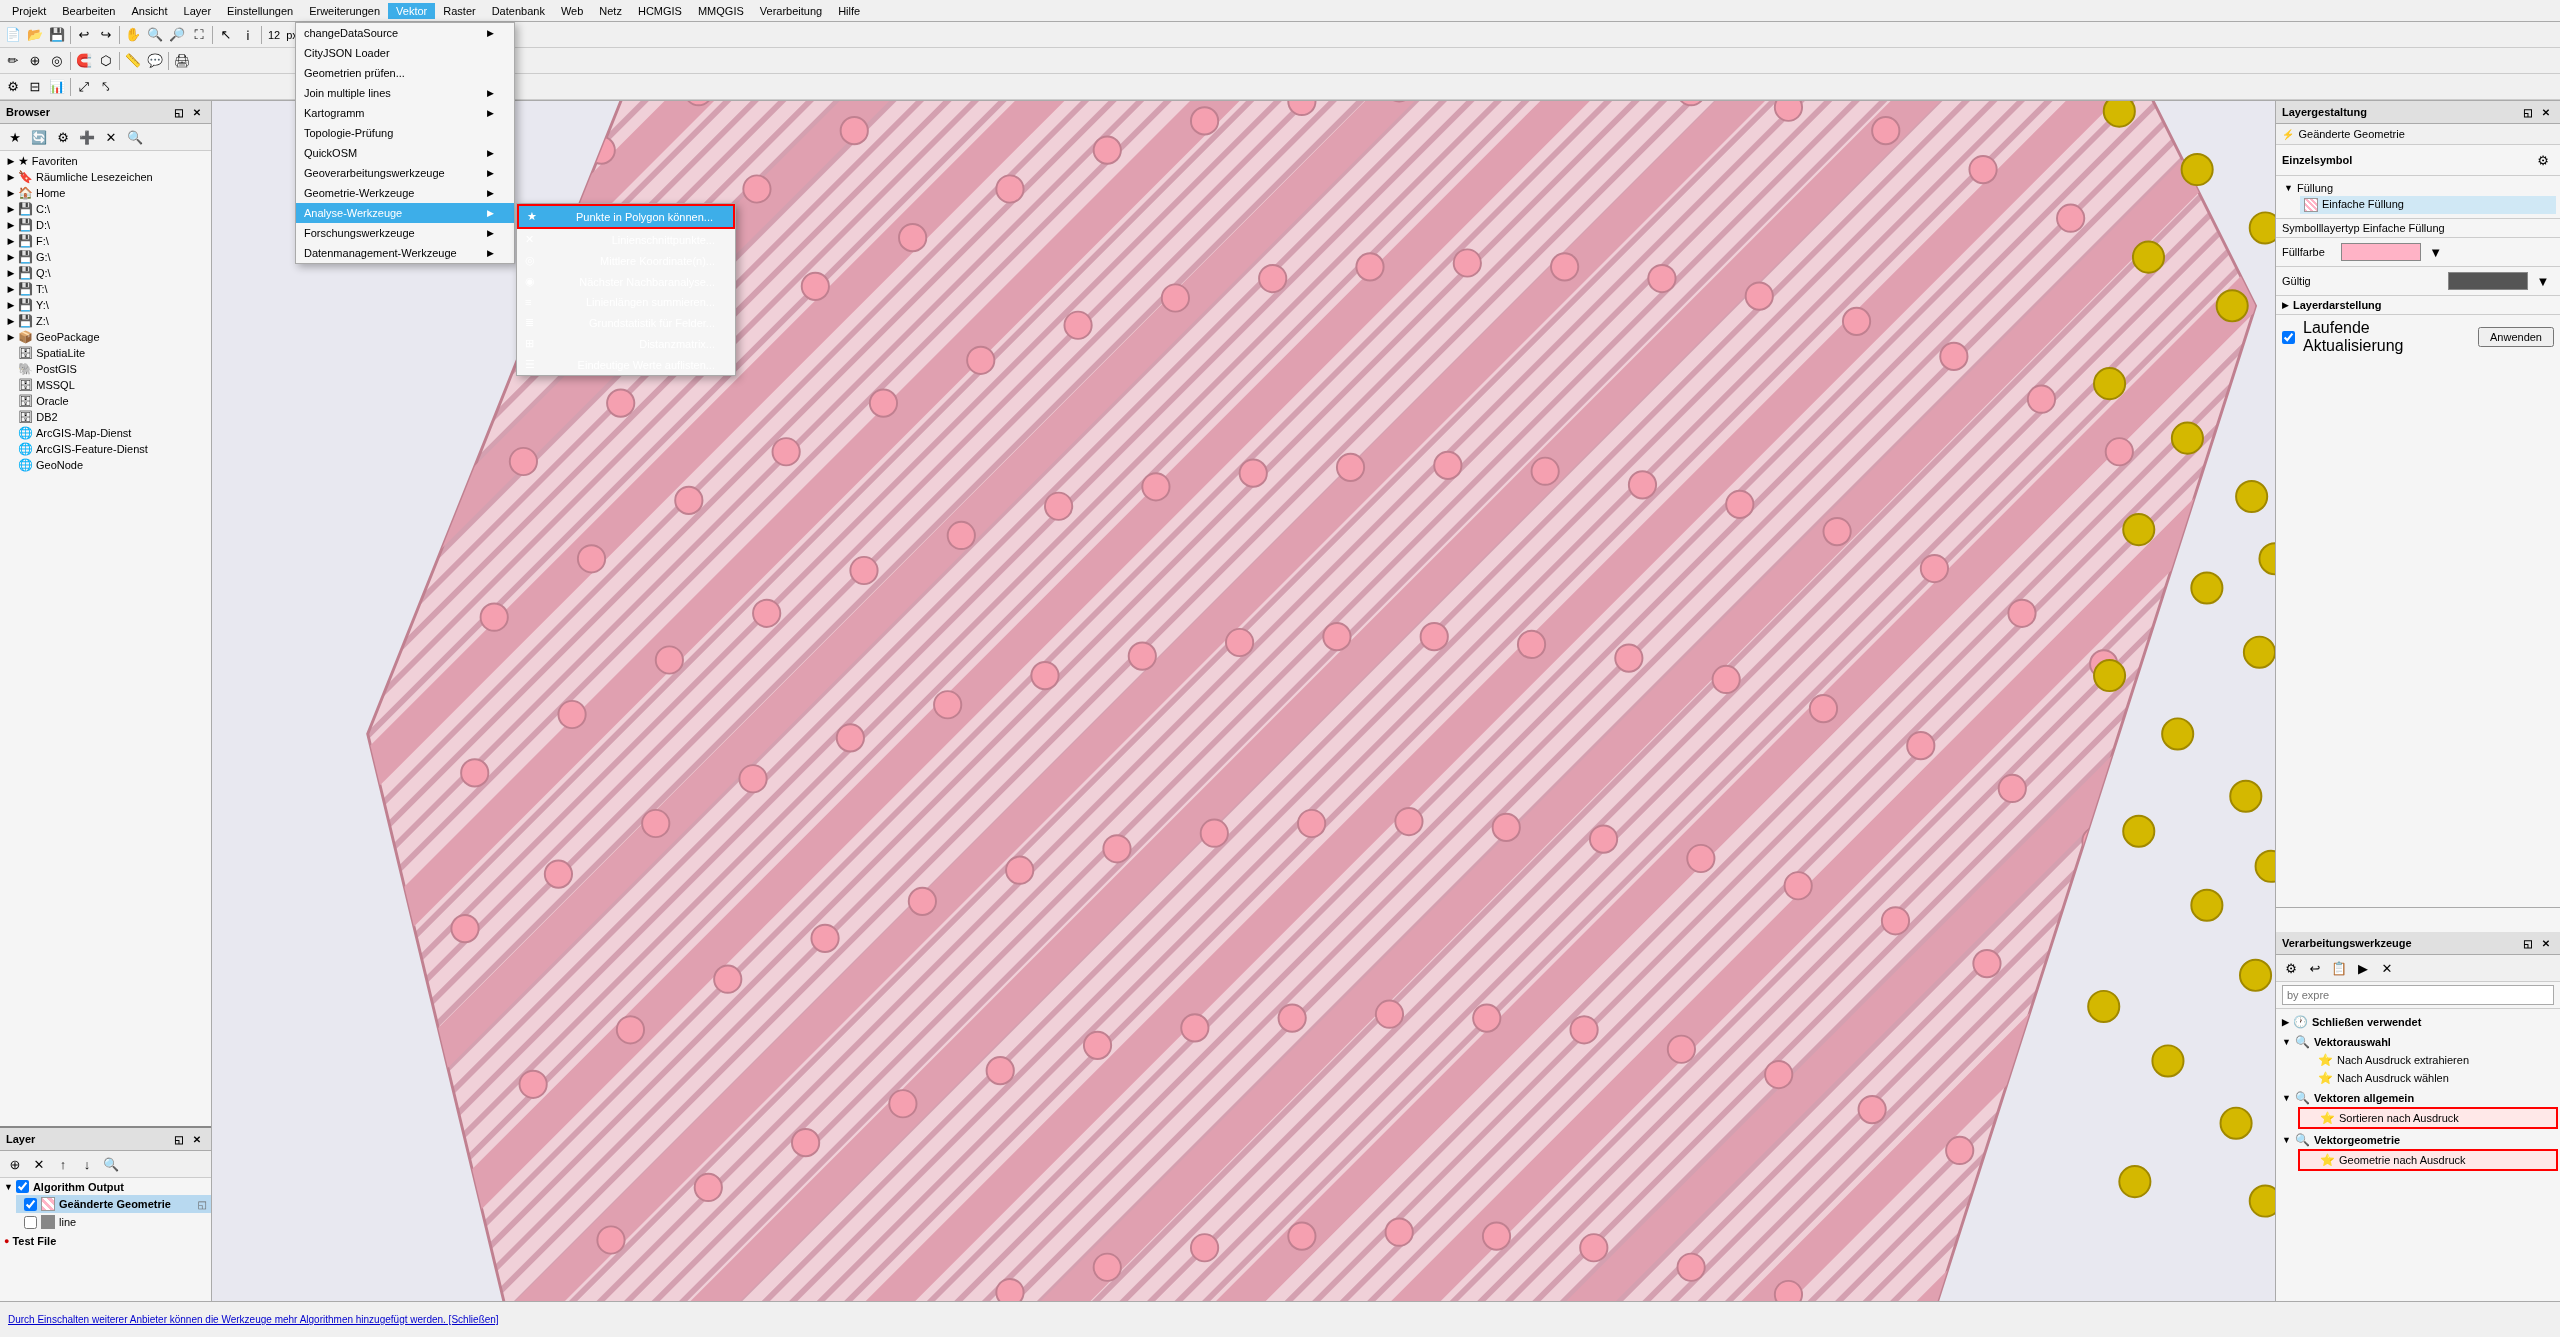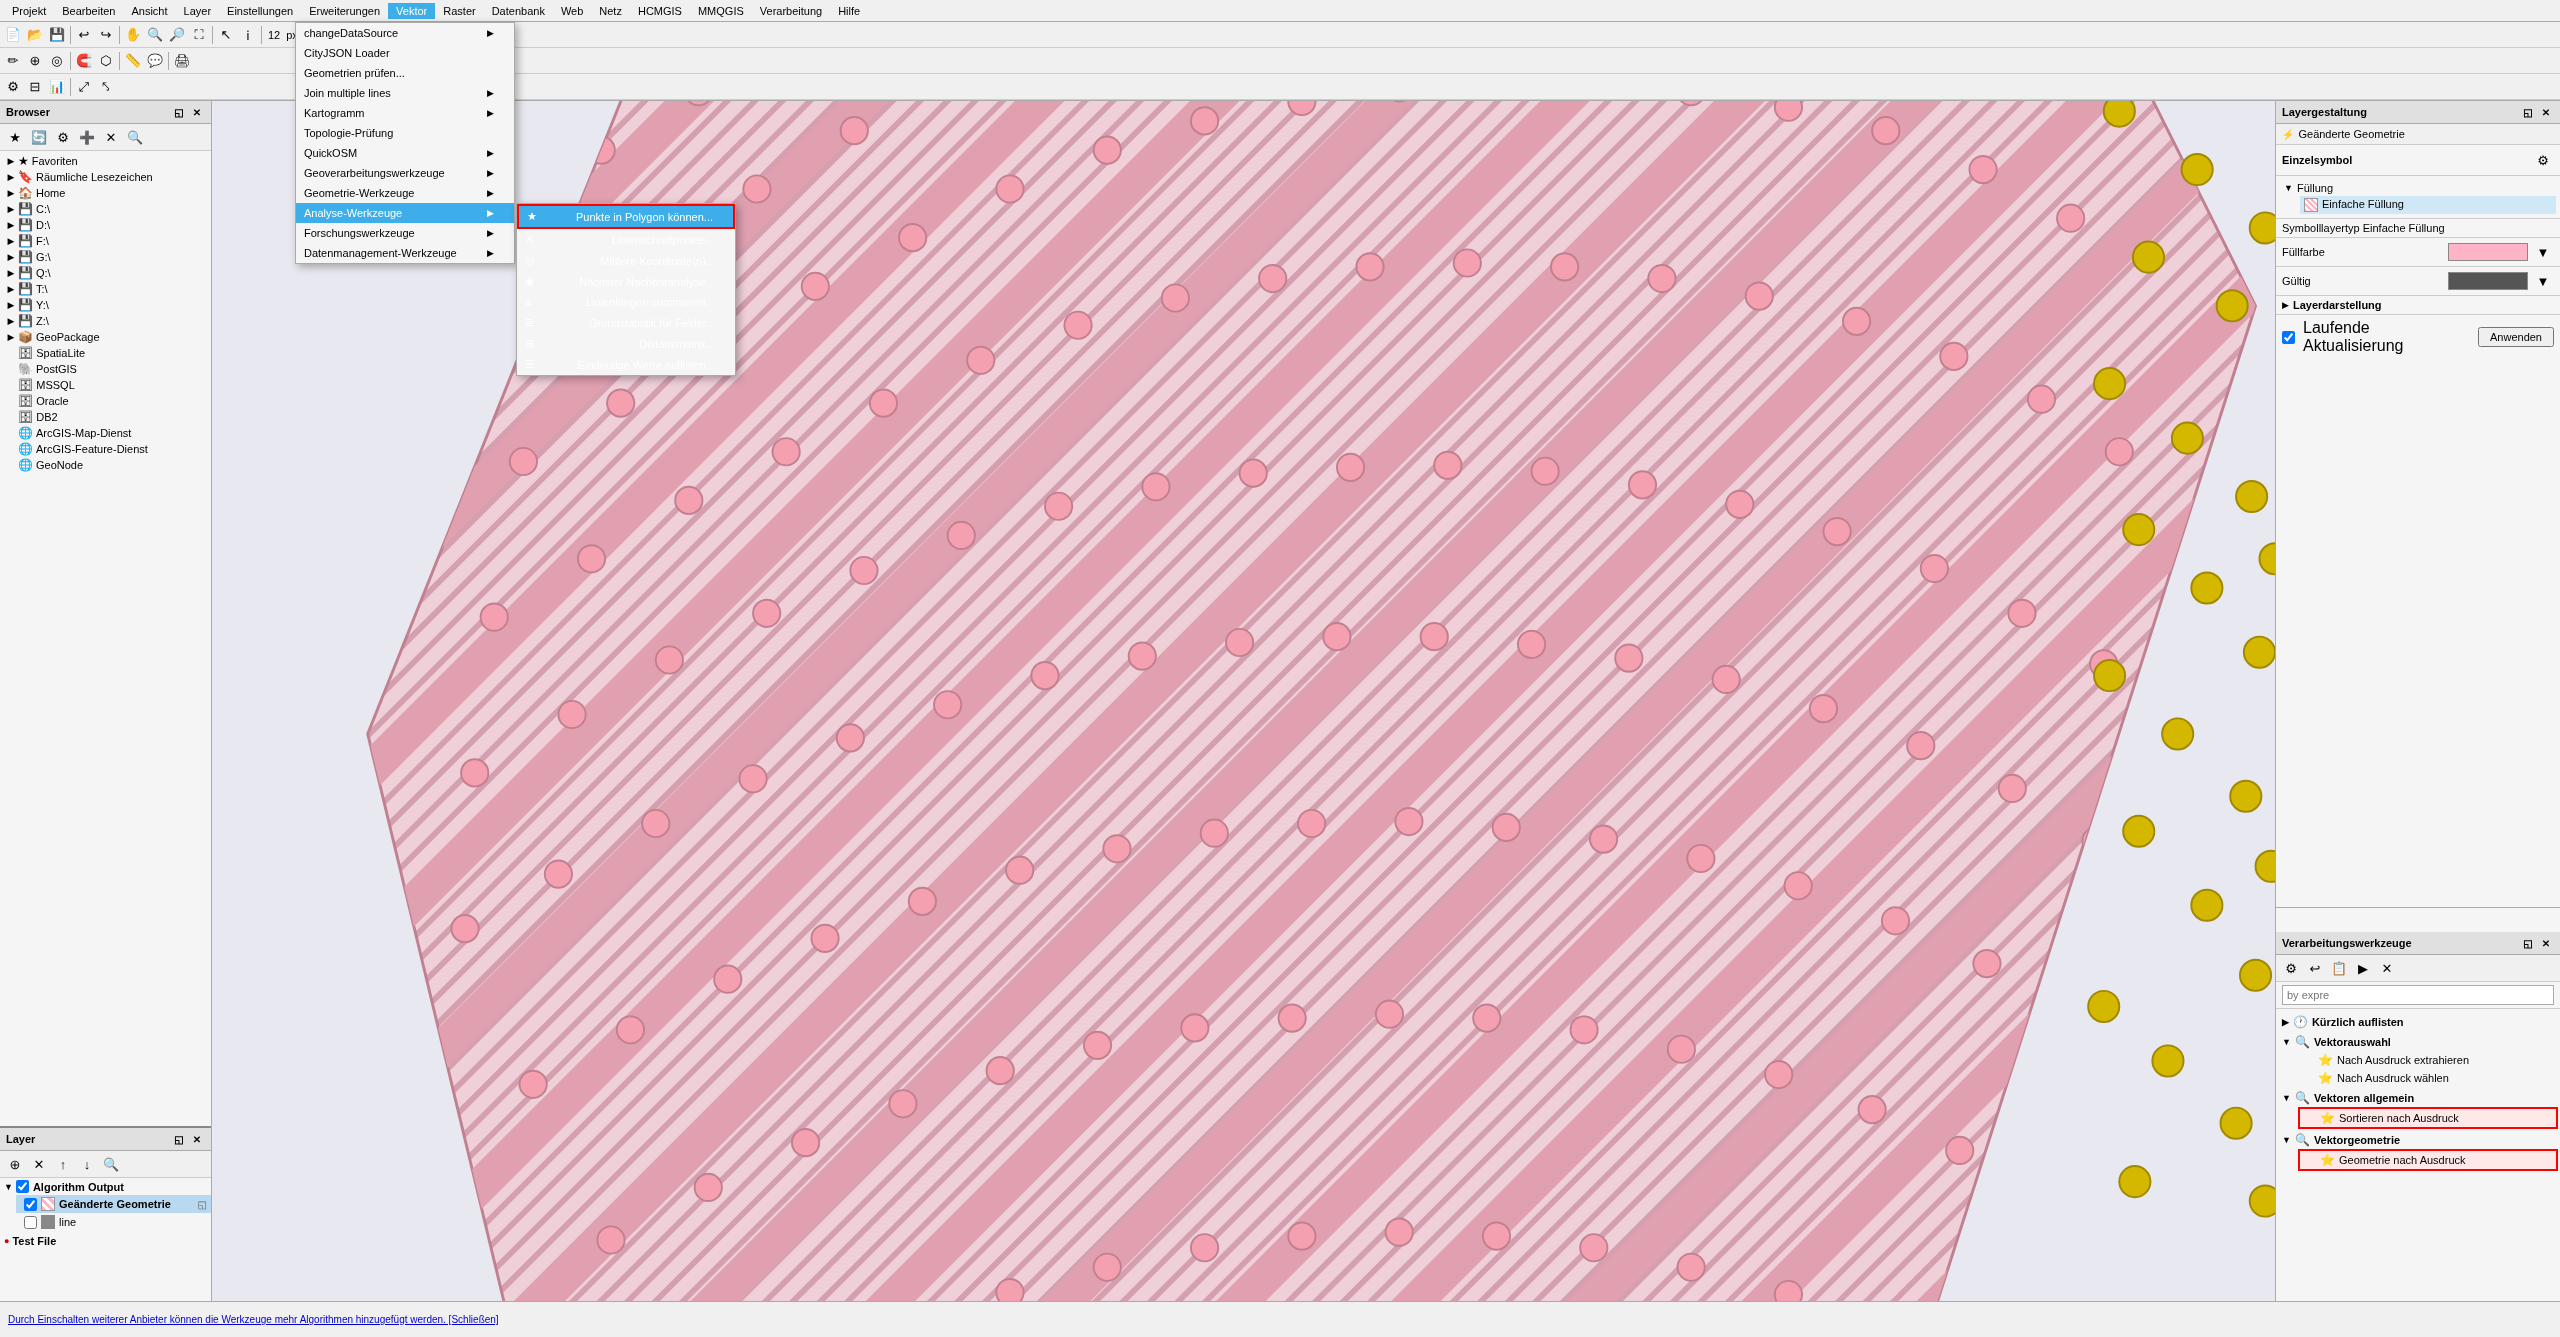--- a/index.html
+++ b/index.html
@@ -607,21 +607,21 @@
             <div style="width:14px; height:14px; background: repeating-linear-gradient(45deg, #ffb3c6 0px, #ffb3c6 2px, #fff 2px, #fff 4px); border:1px solid #999; margin-right:4px; flex-shrink:0;"></div>
             <span style="font-size:11px;">Einfache Füllung</span>
           </div>
         </div>
       </div>
 
       <div style="padding:3px 6px; border-top:1px solid #ccc; font-size:11px; display:flex; align-items:center; justify-content:space-between;">
         <span>Symbolllayertyp Einfache Füllung</span>
       </div>
 
-      <div style="padding:3px 6px; border-top:1px solid #ccc; display:flex; align-items:center; justify-content:space-between;gap:16px;">
+      <div style="padding:3px 6px; border-top:1px solid #ccc; display:flex; align-items:center; gap:16px;">
         <span style="font-size:11px;">Füllfarbe</span>
         <div style="display:flex; align-items:center; gap:4px;">
           <div class="color-preview" style="width:80px; height:18px;"></div>
           <span class="toolbar-btn">▼</span>
         </div>
       </div>
 
       <div style="padding:3px 6px; border-top:1px solid #ccc; display:flex; align-items:center; justify-content:space-between;">
         <span style="font-size:11px;">Gültig</span>
         <div style="display:flex; align-items:center; gap:4px;">
@@ -659,21 +659,21 @@
       </div>
       <div class="vw-search">
         <input type="text" style="width: 100%; padding: 3px 4px; font-size: 11px; border: 1px solid rgb(170, 170, 170); background: rgb(255, 255, 255);" placeholder="by expre">
       </div>
       <div class="vw-tree">
 
         <div class="vw-group">
           <div class="vw-group-header">
             <span style="font-size:9px; margin-right:4px;">▶</span>
             <span style="font-size:12px; margin-right:4px; color:#888;">🕐</span>
-            <span>Kürzlich auflisten</span>
+            <span>Schließen verwendet</span>
           </div>
         </div>
 
         <div class="vw-group">
           <div class="vw-group-header">
             <span style="font-size:9px; margin-right:4px;">▼</span>
             <span style="font-size:12px; margin-right:4px; color:#4a90d9;">🔍</span>
             <span>Vektorauswahl</span>
           </div>
           <div style="padding-left:20px;">

